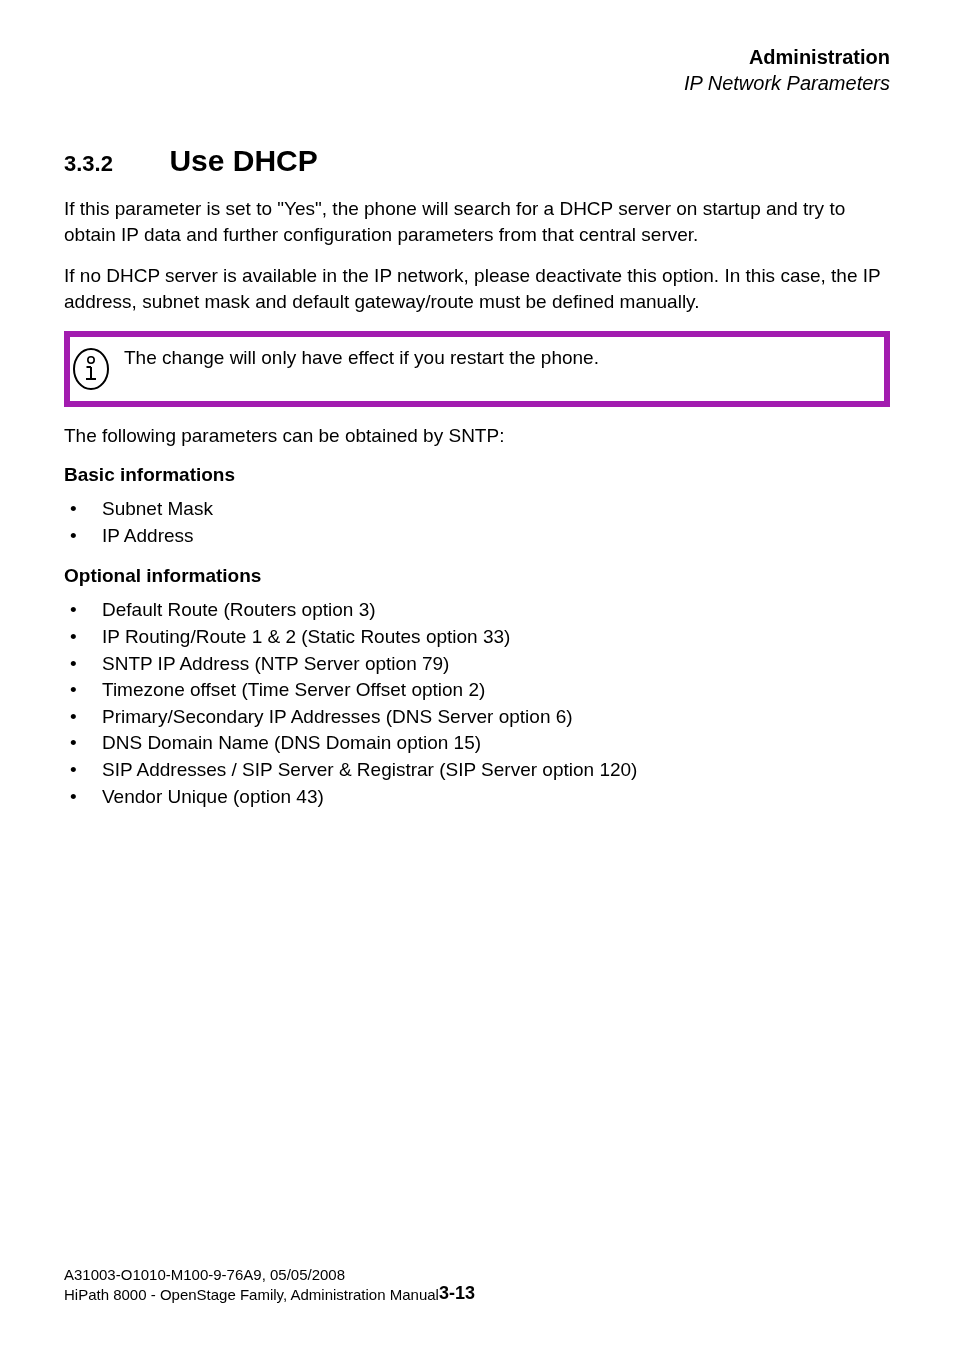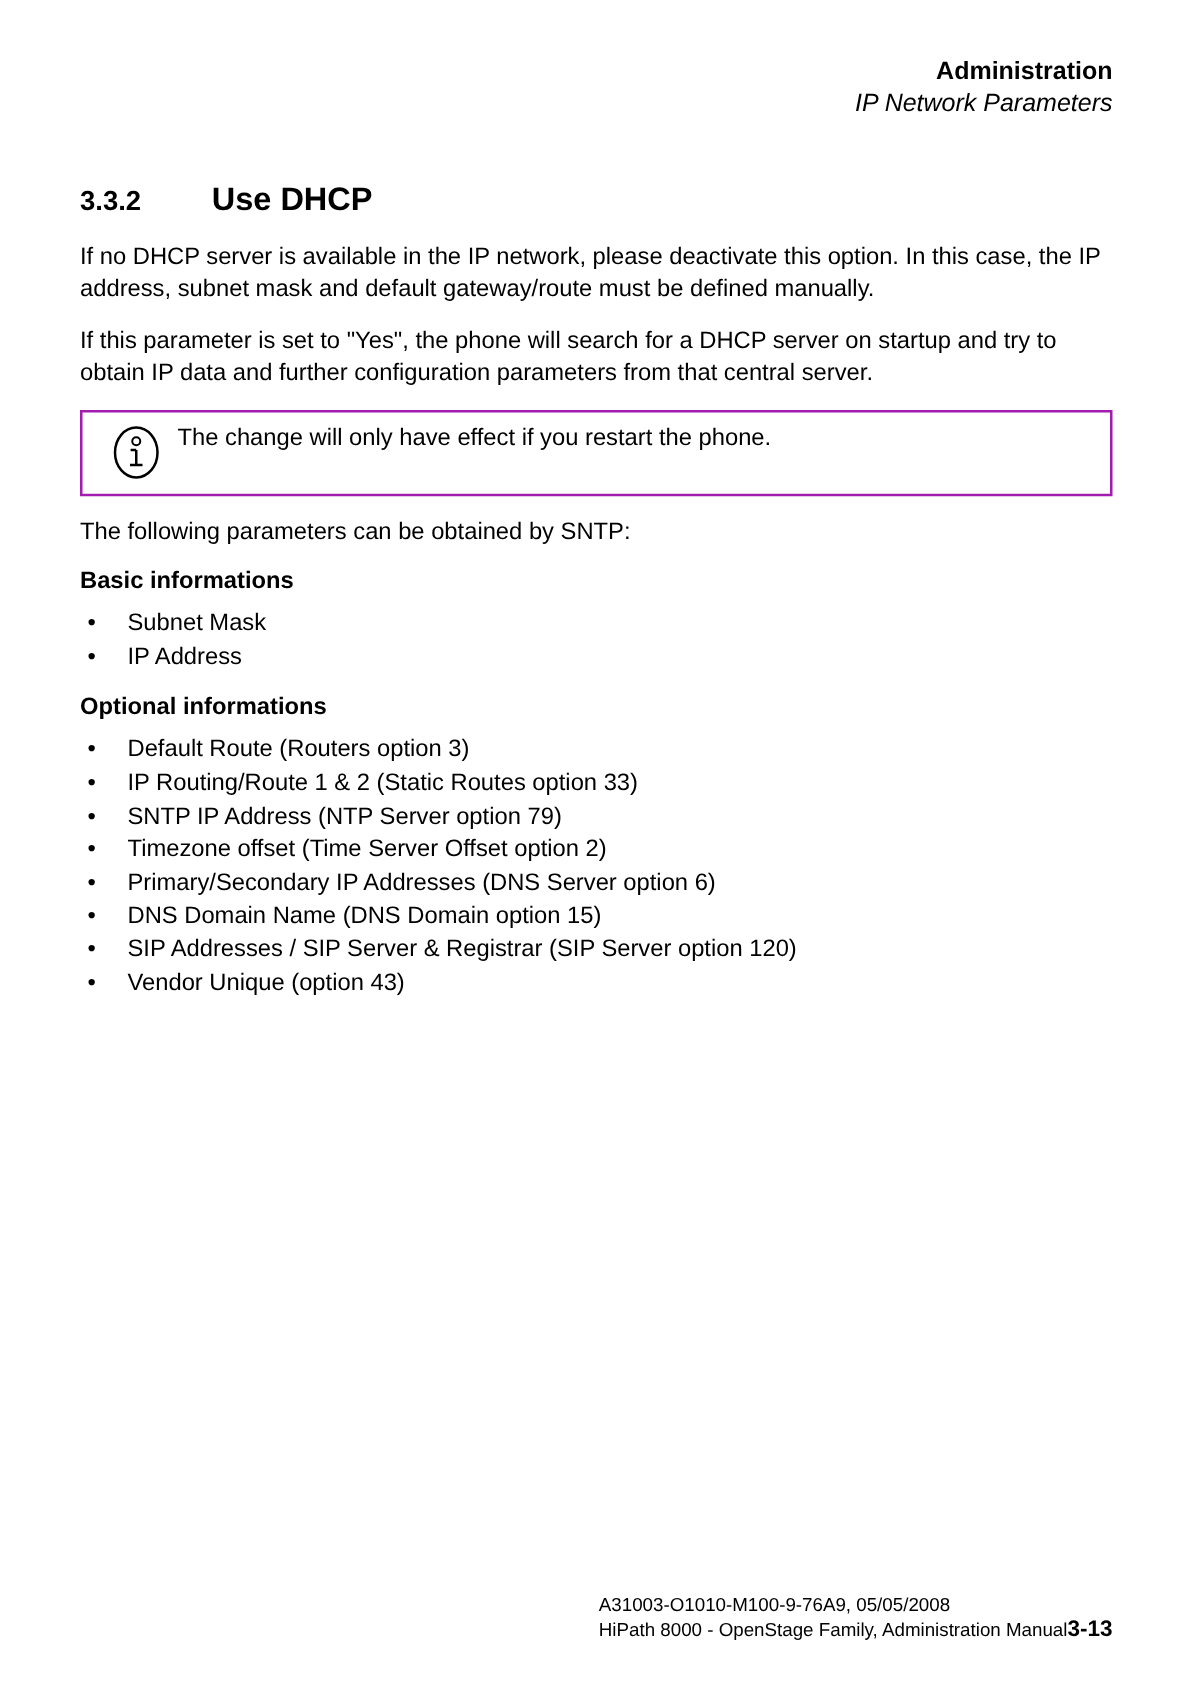--- a/index.html
+++ b/index.html
@@ -37,31 +37,31 @@
   .section-number {
     font-weight: bold;
     font-size: 22px;
     display: inline-block;
   }
   .section-heading-row {
     margin-bottom: 18px;
   }
   .section-heading-label {
     font-weight: bold;
-    font-size: 26px;
+    font-size: 30px;
     margin-left: 52px;
   }
   .para {
     font-size: 19px;
     line-height: 1.35;
     margin-bottom: 16px;
   }
   .note-box {
-    border: 2px solid #a21caf;
-    padding: 6px 10px 6px 24px;
+    border: 6px solid #a21caf;
+    padding: 6px 10px 6px 2px;
     display: flex;
     align-items: flex-start;
     gap: 14px;
     margin-bottom: 16px;
   }
   .note-icon-wrap {
     flex: 0 0 auto;
     padding-top: 4px;
   }
   .note-text {
@@ -92,23 +92,23 @@
     content: "•";
     position: absolute;
     left: 6px;
     top: 0;
     font-size: 19px;
   }
   .footer {
     position: absolute;
     left: 64px;
     right: 64px;
-    bottom: 36px;
+    bottom: 46px;
     display: flex;
-    justify-content: flex-end;
+    justify-content: flex-start;
     align-items: flex-end;
     font-size: 15px;
     line-height: 1.35;
   }
   .footer-left {
     text-align: left;
   }
   .footer-right {
     font-weight: bold;
     font-size: 18px;
@@ -122,23 +122,23 @@
   <div class="header">
     <div class="header-title">Administration</div>
     <div class="header-subtitle">IP Network Parameters</div>
   </div>
 
   <div class="section-heading-row">
     <span class="section-number">3.3.2</span>
     <span class="section-heading-label">Use DHCP</span>
   </div>
 
+  <p class="para">If this parameter is set to "Yes", the phone will search for a DHCP server on startup and try to obtain IP data and further configuration parameters from that central server.</p>
+
   <p class="para">If no DHCP server is available in the IP network, please deactivate this option. In this case, the IP address, subnet mask and default gateway/route must be defined manually.</p>
-
-  <p class="para">If this parameter is set to "Yes", the phone will search for a DHCP server on startup and try to obtain IP data and further configuration parameters from that central server.</p>
 
   <div class="note-box">
     <span class="note-icon-wrap">
       <svg width="38" height="44" viewBox="0 0 38 44">
         <ellipse cx="19" cy="22" rx="17" ry="20" fill="none" stroke="#000" stroke-width="2"></ellipse>
         <circle cx="19" cy="13" r="3.2" fill="none" stroke="#000" stroke-width="1.6"></circle>
         <line x1="19" y1="20" x2="19" y2="32" stroke="#000" stroke-width="2"></line>
         <line x1="14.5" y1="20" x2="19" y2="20" stroke="#000" stroke-width="2"></line>
         <line x1="14" y1="32" x2="24" y2="32" stroke="#000" stroke-width="2"></line>
       </svg>

